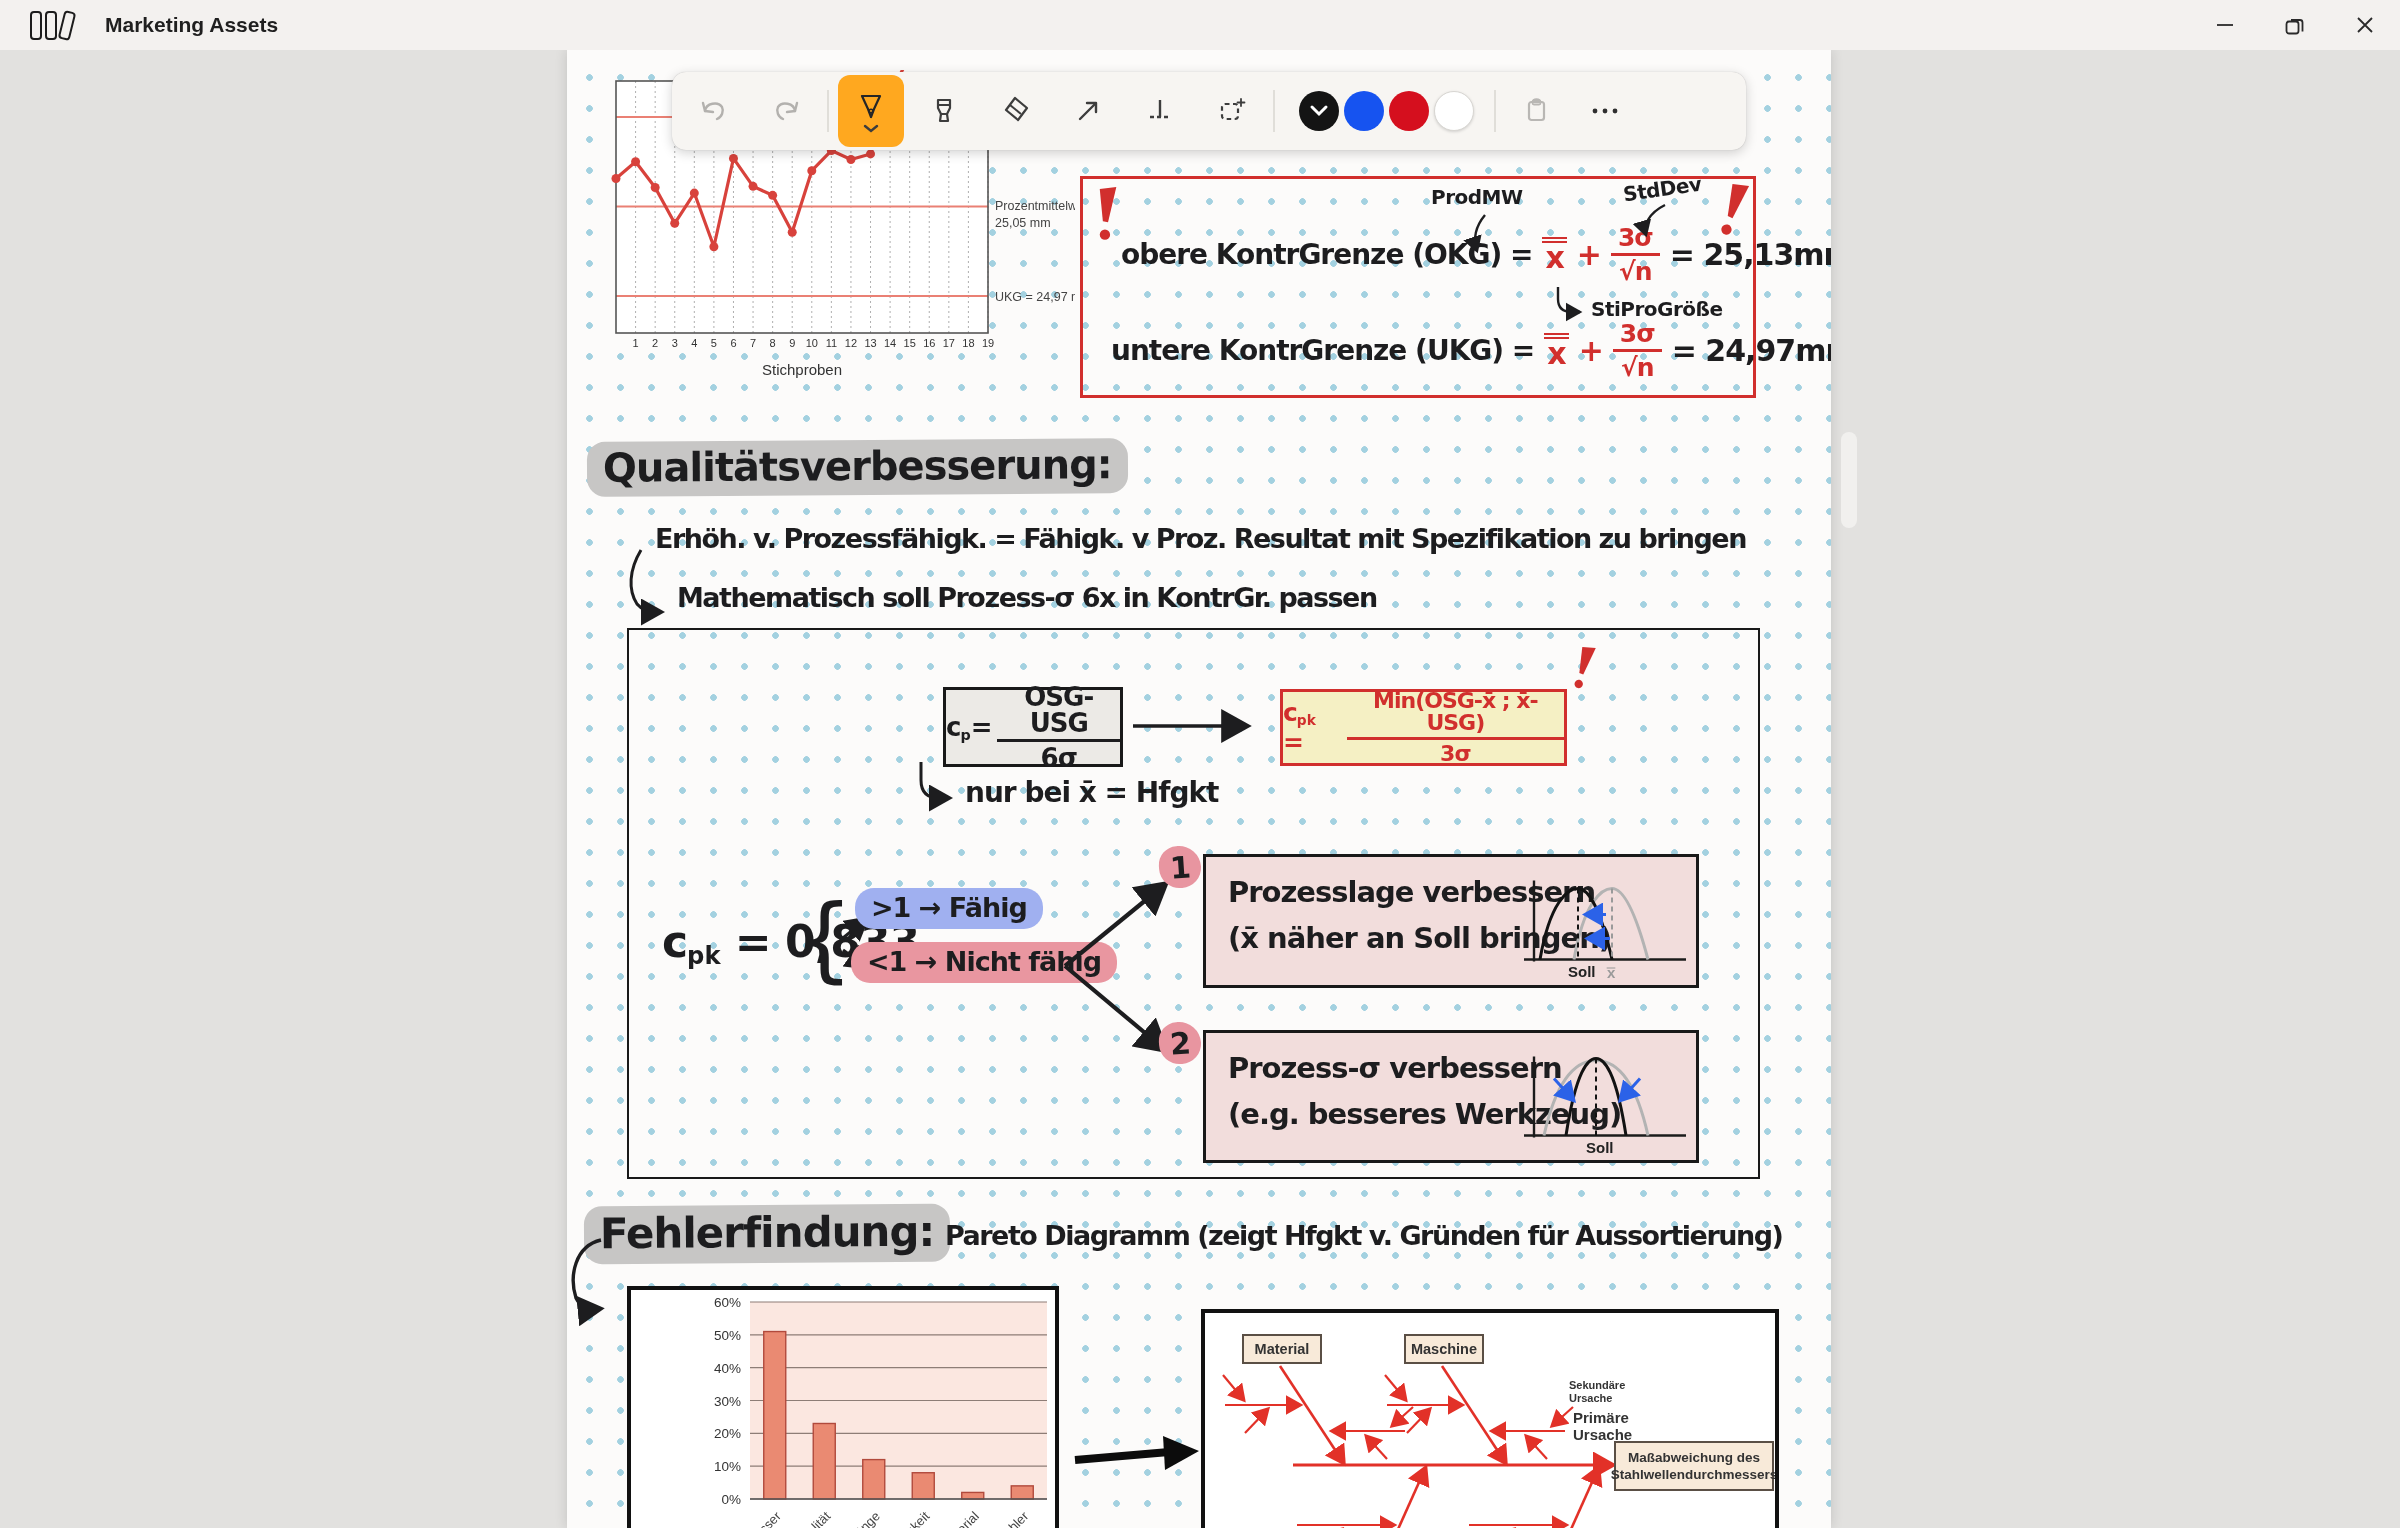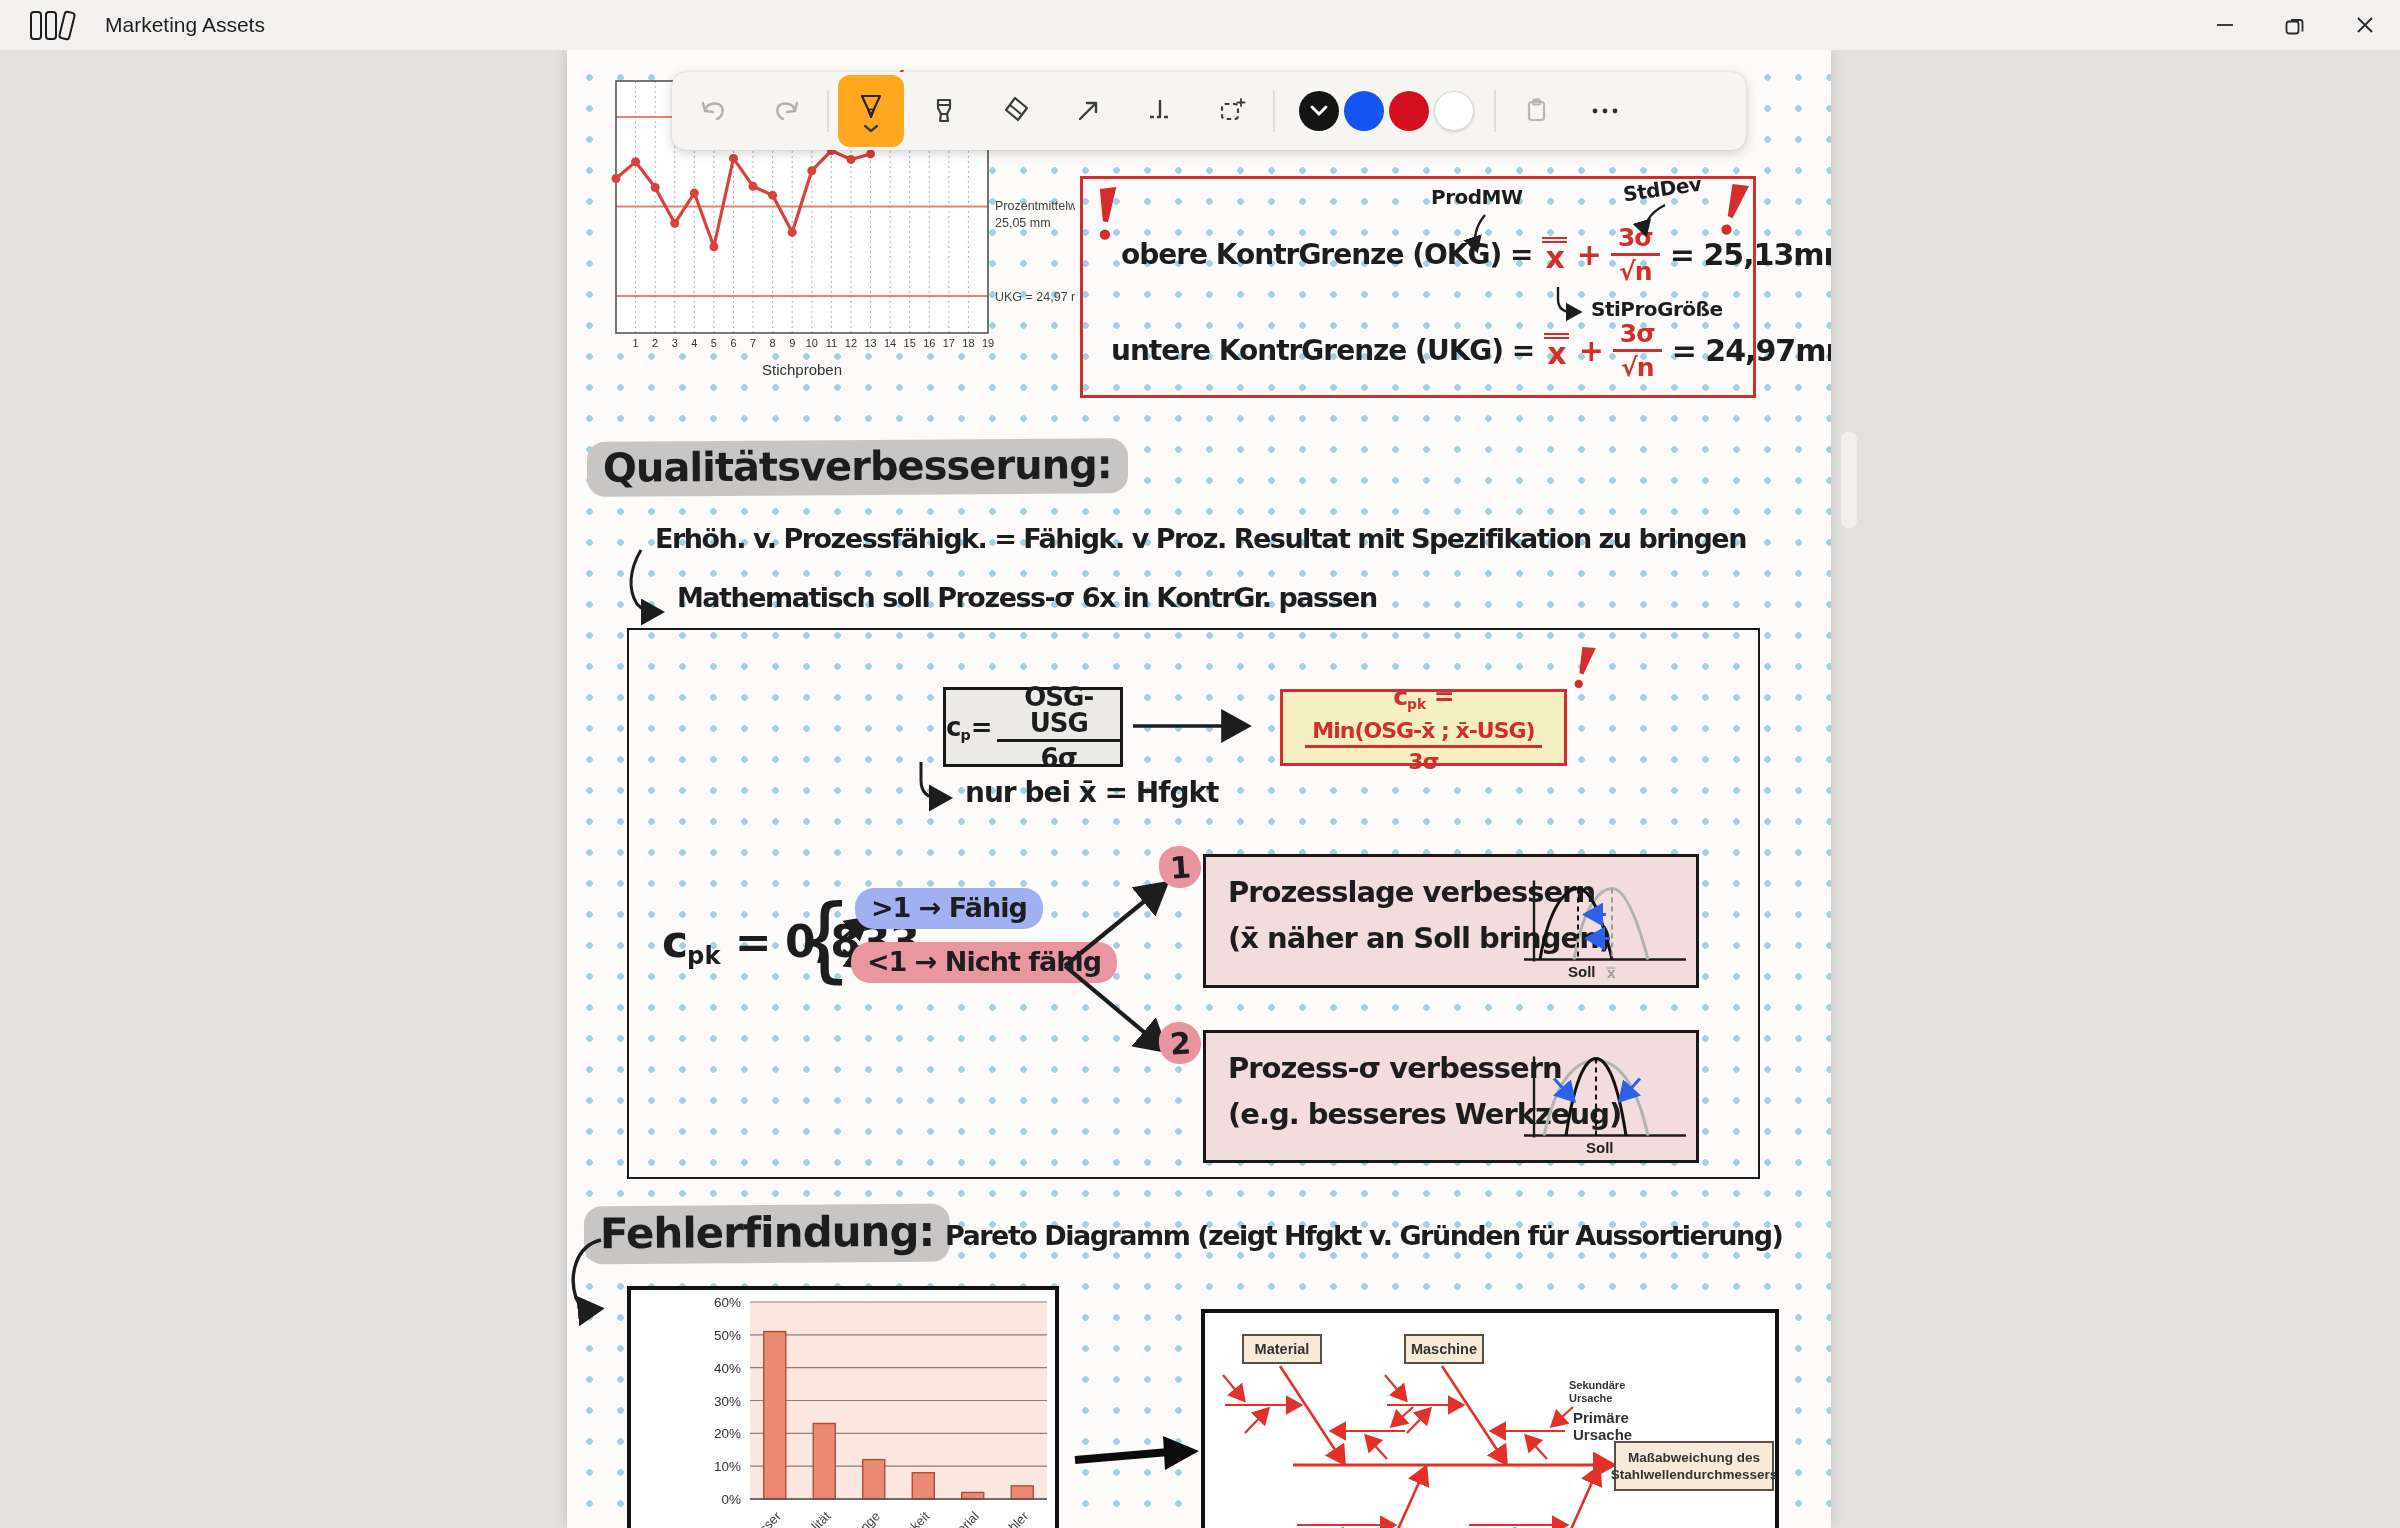--- a/index.html
+++ b/index.html
@@ -1,19 +1,19 @@
 <!DOCTYPE html>
 <html><head>
 <meta charset="utf-8">
 <style>
   html,body{margin:0;padding:0;}
   body{width:2400px;height:1528px;position:relative;overflow:hidden;background:#e2e1df;
        font-family:"Liberation Sans",sans-serif;-webkit-font-smoothing:antialiased;}
   
-  .titlebar{position:absolute;left:0;top:0;right:0;height:50px;background:#f3f1ef;display:flex;align-items:center;z-index:30;}
+  .titlebar{position:absolute;left:0;top:0;right:0;height:50px;background:#f3f1ef;display:flex;align-items:center;z-index:30;font-weight:bold;}
   .app-icon{display:flex;align-items:flex-start;gap:3px;margin-left:30px;}
   .app-icon .b{width:8px;height:25px;border:2.5px solid #1c1c1c;border-radius:4px;background:transparent;}
   .app-icon .b3{transform:rotate(14deg);margin-left:1px;}
   .win-title{margin-left:32px;font-size:21px;color:#1f1f1f;}
   .wincontrols{margin-left:auto;display:flex;height:100%;}
   .wbtn{width:70px;height:100%;display:flex;align-items:center;justify-content:center;background:none;border:none;cursor:pointer;}
   .wbtn svg{display:block;}
   
   .workspace{position:absolute;left:0;top:50px;width:2400px;height:1478px;}
   .canvas{position:absolute;left:567px;top:0;width:1264px;height:1478px;background-color:#fcfbfa;
@@ -42,21 +42,21 @@
   .xbar{display:inline-block;line-height:.95;border-top:6px double currentColor;padding:1px 3px 0;}
   .sub{font-size:.55em;font-weight:700;vertical-align:-.28em;letter-spacing:0;}
   
   .okg-box{position:absolute;left:513px;top:126px;width:676px;height:222px;border:3px solid #d12f2d;box-sizing:border-box;}
   .okg-row{position:absolute;display:flex;align-items:center;gap:10px;white-space:nowrap;}
   .okg-row .pfx{font-size:28px;}
   .okg-row .big{font-size:30px;}
   .ann{position:absolute;font-size:20px;letter-spacing:-.5px;white-space:nowrap;}
   .outer-box{position:absolute;left:60px;top:578px;width:1133px;height:551px;border:2.5px solid #191919;box-sizing:border-box;}
   .cp-box{position:absolute;left:376px;top:637px;width:180px;height:80px;background:#eceae6;border:3px solid #191919;box-sizing:border-box;display:flex;align-items:center;justify-content:center;gap:6px;font-size:26px;}
-  .cpk-box{position:absolute;left:713px;top:639px;width:287px;height:77px;background:#f5f0c4;border:3px solid #d12f2d;box-sizing:border-box;display:flex;align-items:center;justify-content:center;gap:8px;font-size:25px;flex-direction:column;}
+  .cpk-box{position:absolute;left:713px;top:639px;width:287px;height:77px;background:#f5f0c4;border:3px solid #d12f2d;box-sizing:border-box;display:flex;align-items:center;justify-content:center;gap:8px;font-size:25px;}
   .pill{position:absolute;border-radius:19px;padding:4px 16px 6px;font-size:27px;white-space:nowrap;}
   .pill.blue{background:#a0b0f0;}
   .pill.pink{background:#e996a0;}
   .marker{position:absolute;width:42px;height:42px;background:#e895a0;border-radius:46% 54% 50% 50%;display:flex;align-items:center;justify-content:center;font-size:30px;transform:rotate(-4deg);}
   .remedy{position:absolute;width:496px;background:#f2dddc;border:3px solid #191919;box-sizing:border-box;padding:12px 0 10px 22px;}
   .remedy .l{font-size:29px;line-height:46px;white-space:nowrap;}
   .remedy svg{position:absolute;right:6px;top:8px;}
   .note-sm{font-size:28px;}
   .subtitle{font-size:27px;letter-spacing:-1.5px;}
   .heading{font-size:40px;letter-spacing:-1px;}

